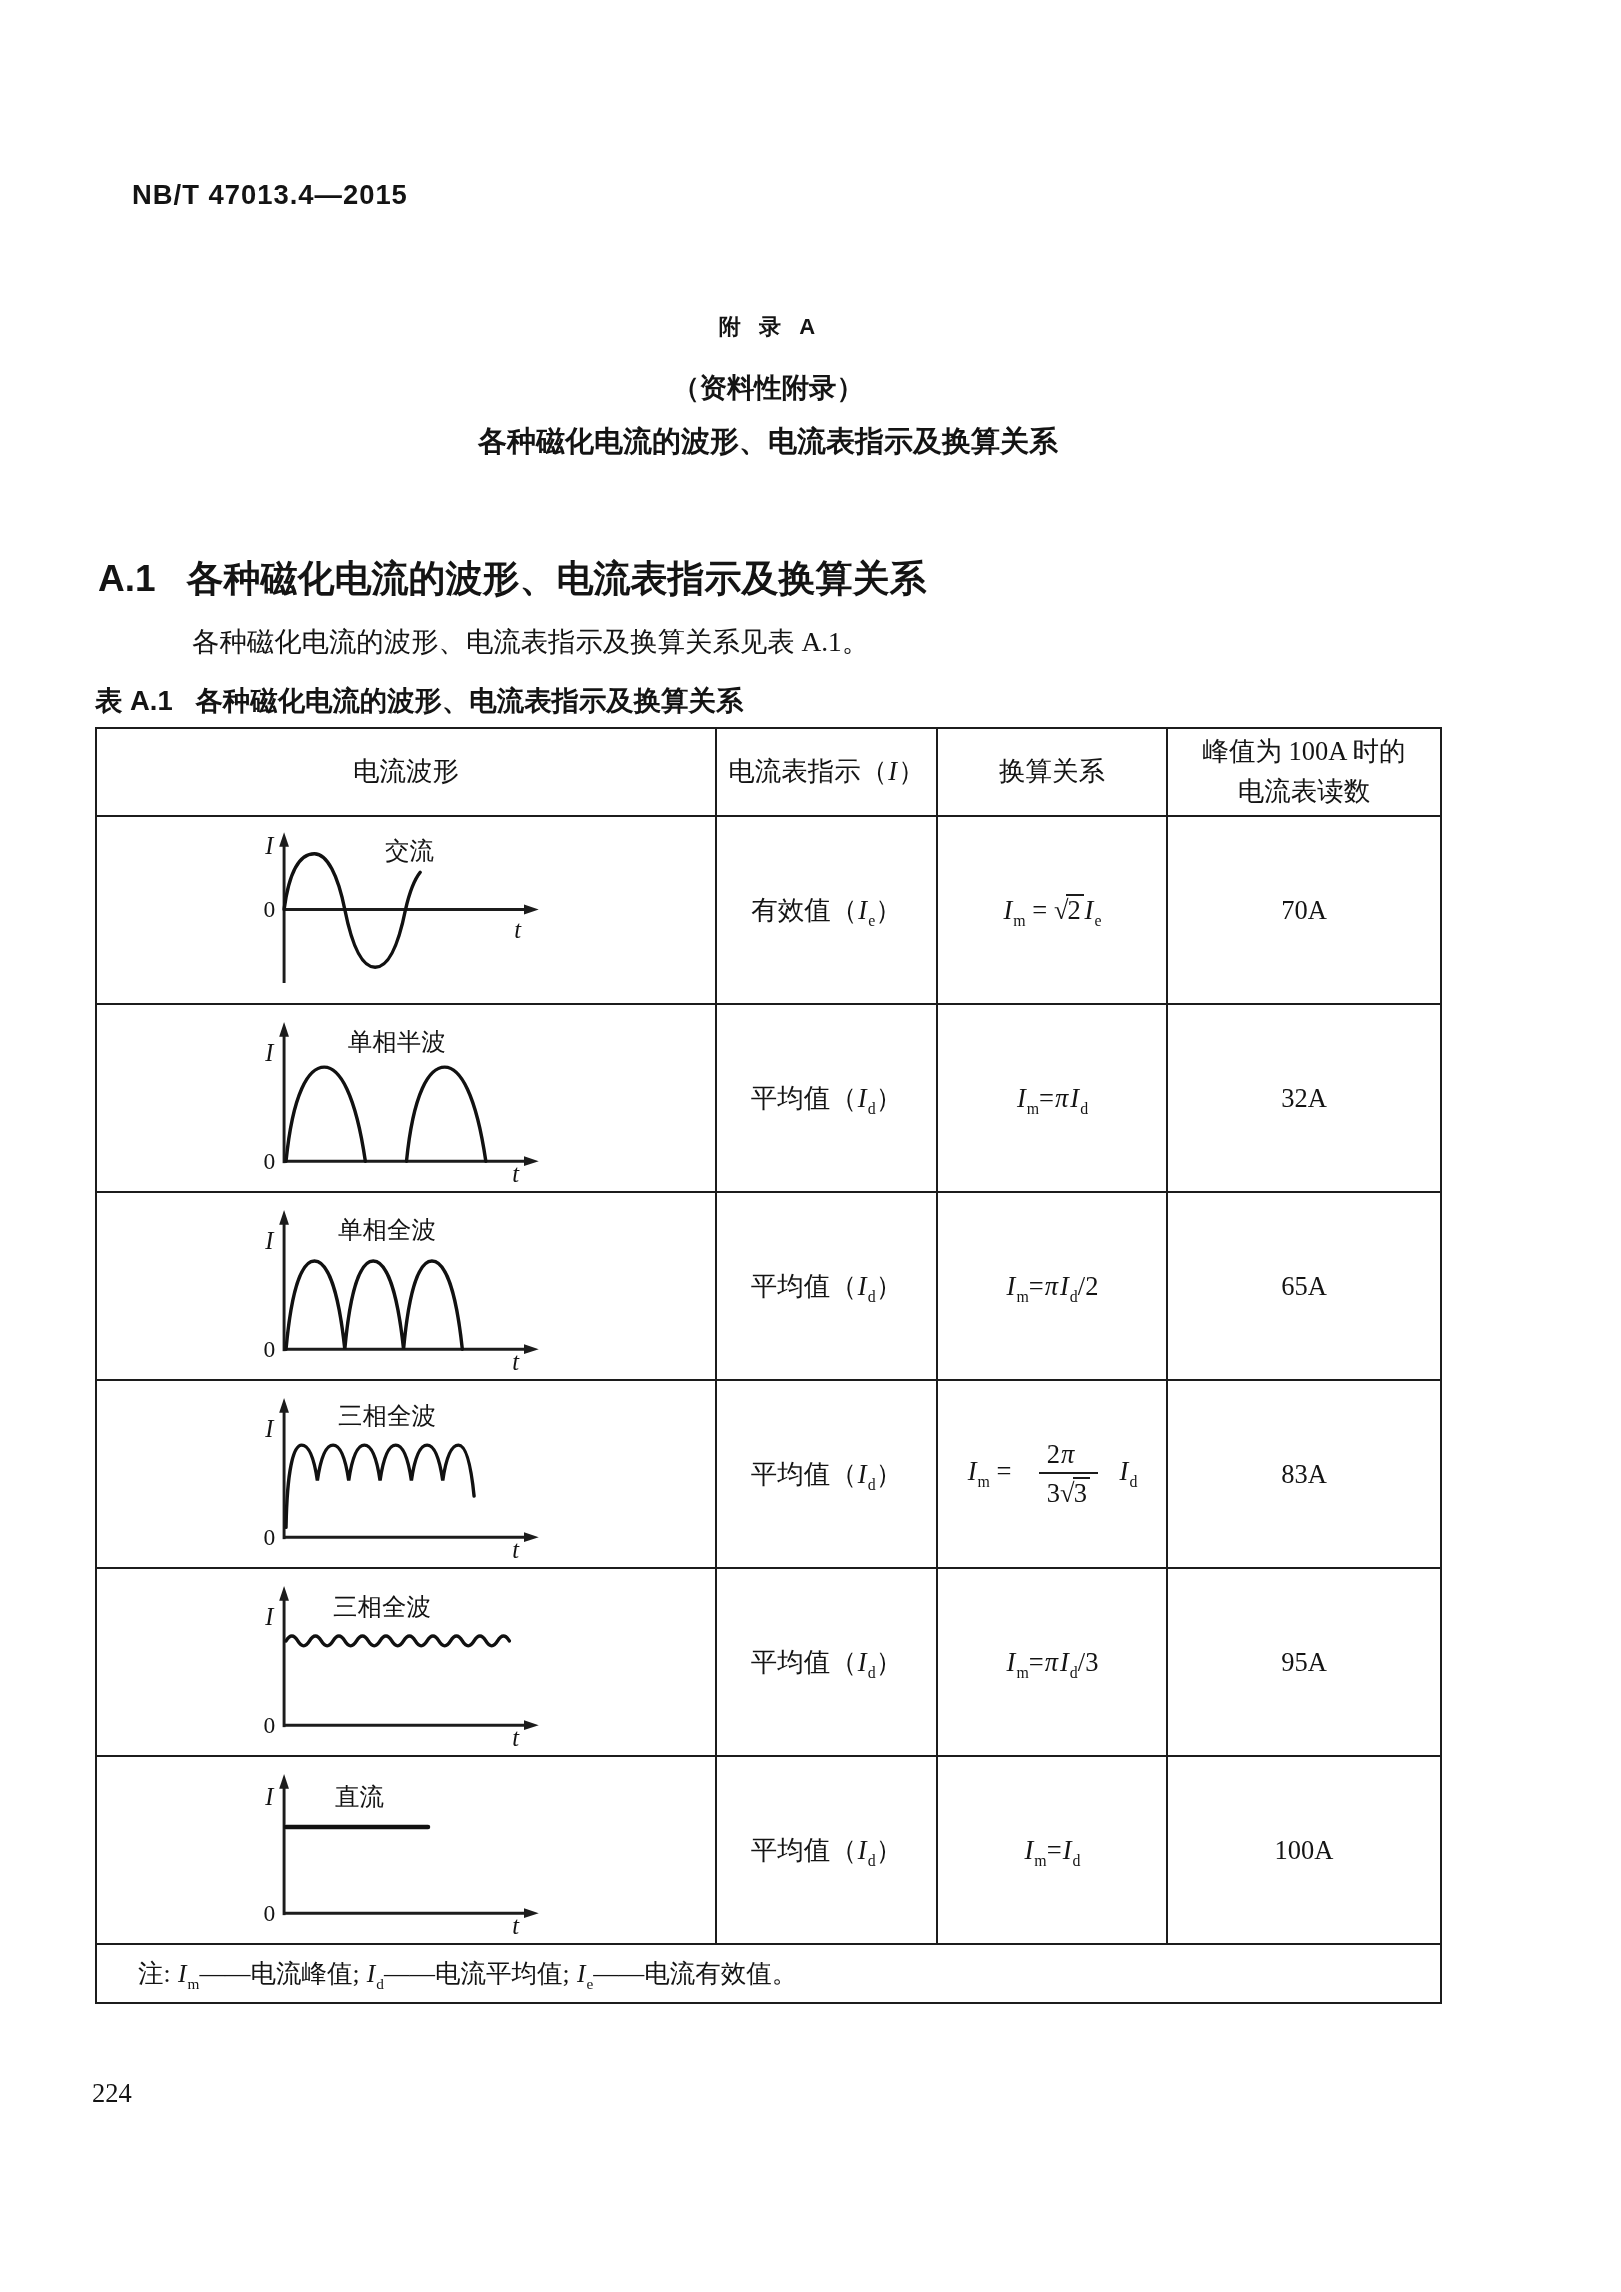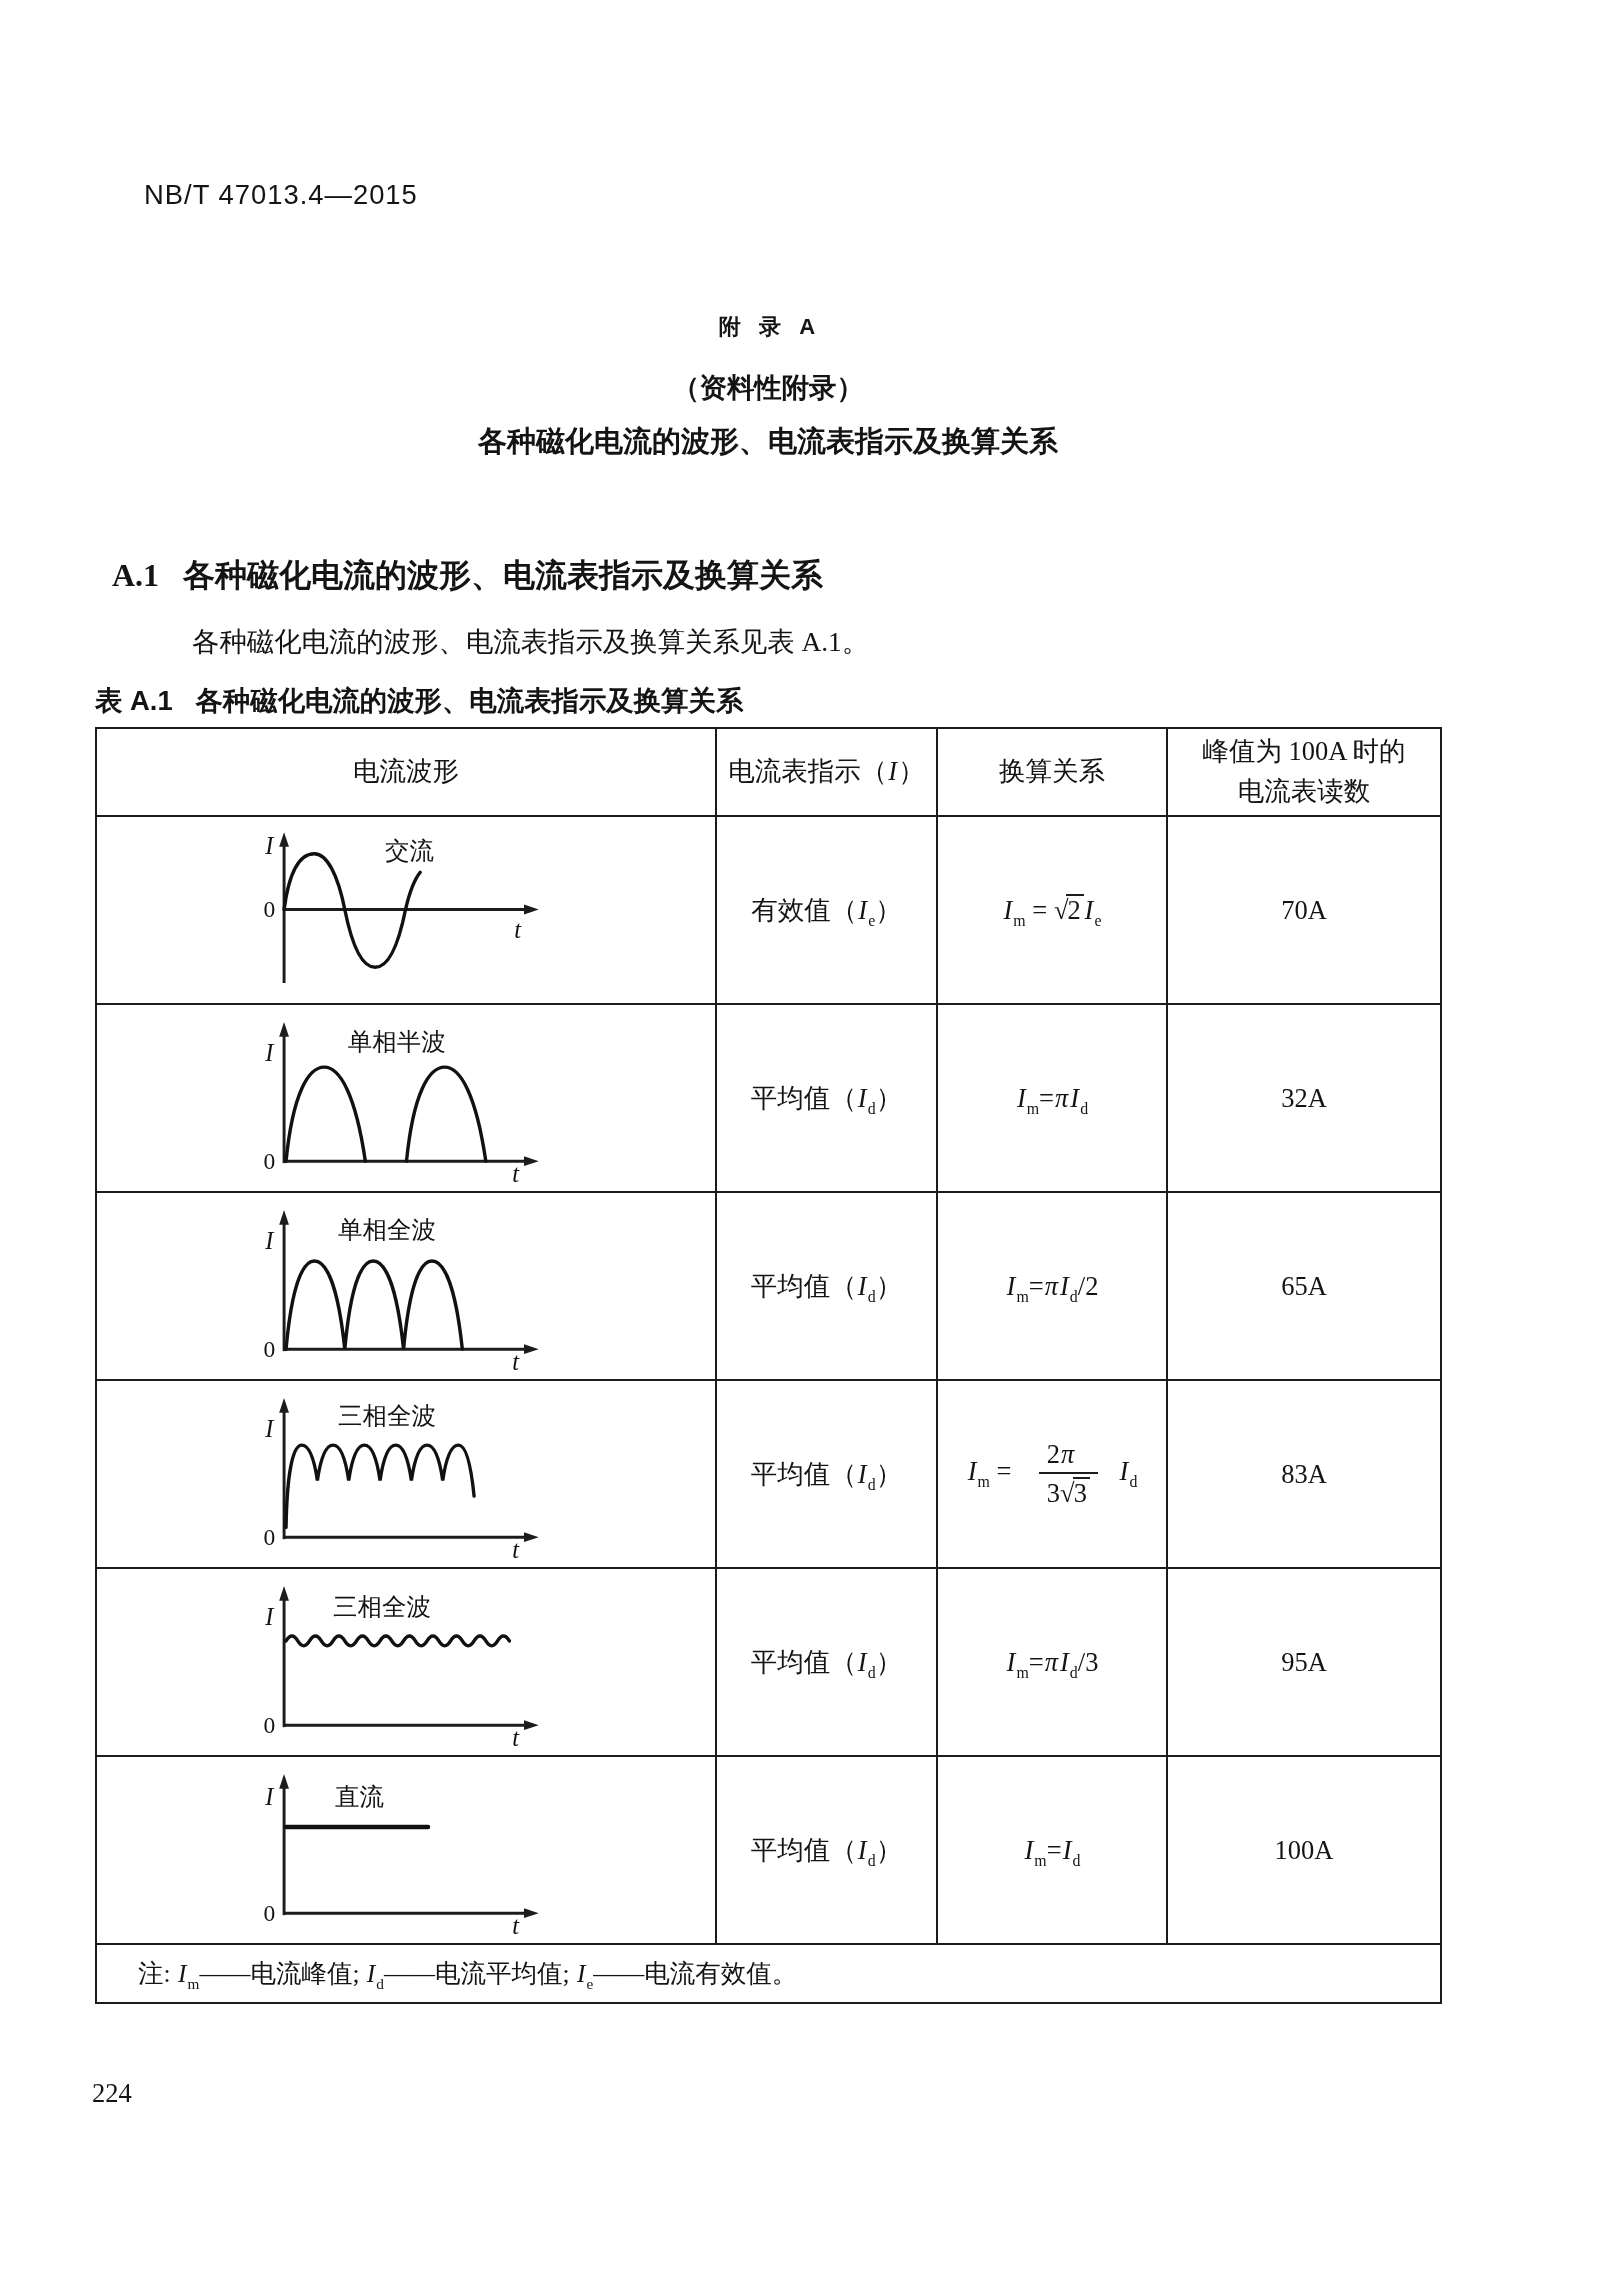--- a/index.html
+++ b/index.html
@@ -8,28 +8,28 @@
     position:relative;
     width:1621px;height:2293px;
     background:#ffffff;
     font-family:"Liberation Serif","DejaVu Serif",serif;
     color:#141414;
     overflow:hidden;
   }
   .hei{font-family:"Liberation Sans","DejaVu Sans",sans-serif;font-weight:700;}
   .abs{position:absolute;}
   #docnum{
-    left:144px;top:179px;
+    left:132px;top:179px;
     font-family:"Liberation Sans","DejaVu Sans",sans-serif;
-    font-weight:400;font-size:27.4px;letter-spacing:1px;
+    font-weight:700;font-size:27.4px;letter-spacing:1px;
   }
   #title-appendix{left:95px;top:312px;width:1346px;text-align:center;font-size:22px;letter-spacing:2px;white-space:pre;}
   #title-type{left:95px;top:370px;width:1346px;text-align:center;font-size:27.4px;}
   #title-subject{left:95px;top:422px;width:1346px;text-align:center;font-size:29px;}
-  #sec-heading{left:112px;top:554px;font-size:32px;white-space:pre;font-family:Liberation Serif, serif;}
+  #sec-heading{left:98px;top:554px;font-size:37px;white-space:pre;}
   #intro-para{left:192px;top:624px;font-size:27.4px;}
   #tbl-caption{left:95px;top:683px;width:1346px;font-size:27.4px;white-space:pre;}
   #pagenum{left:92px;top:2078px;font-size:26.5px;}
 
   table.main{
     position:absolute;left:95px;top:727px;
     border-collapse:collapse;table-layout:fixed;
     width:1346px;
   }
   table.main col.c1{width:620px;}

